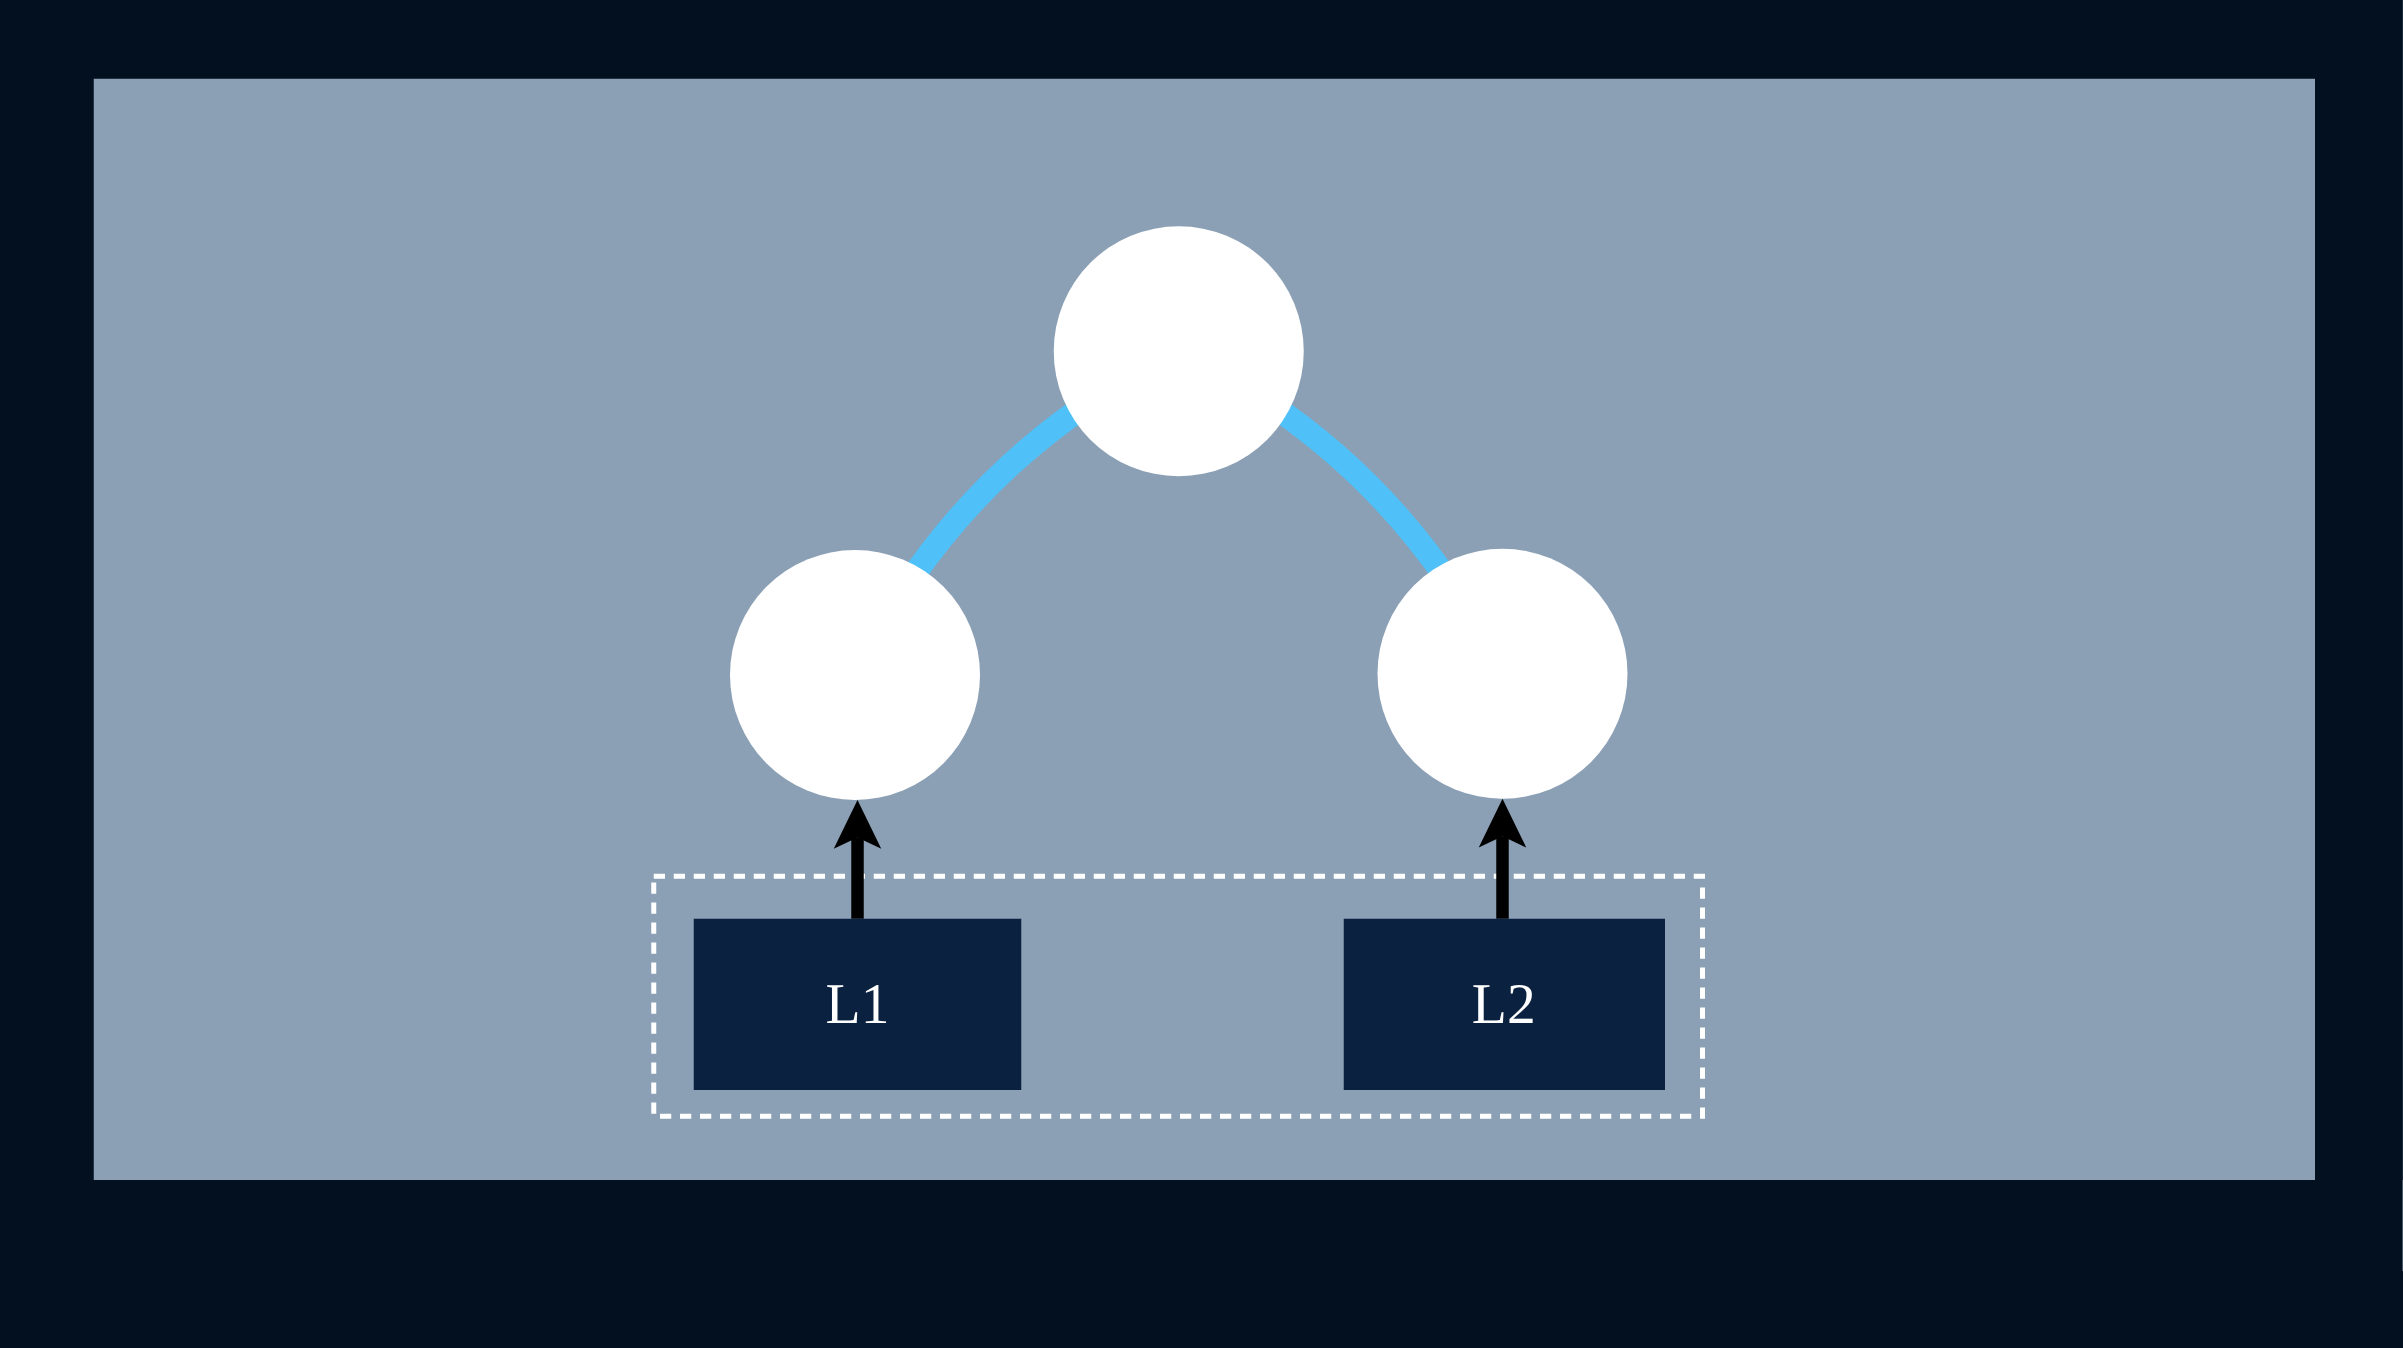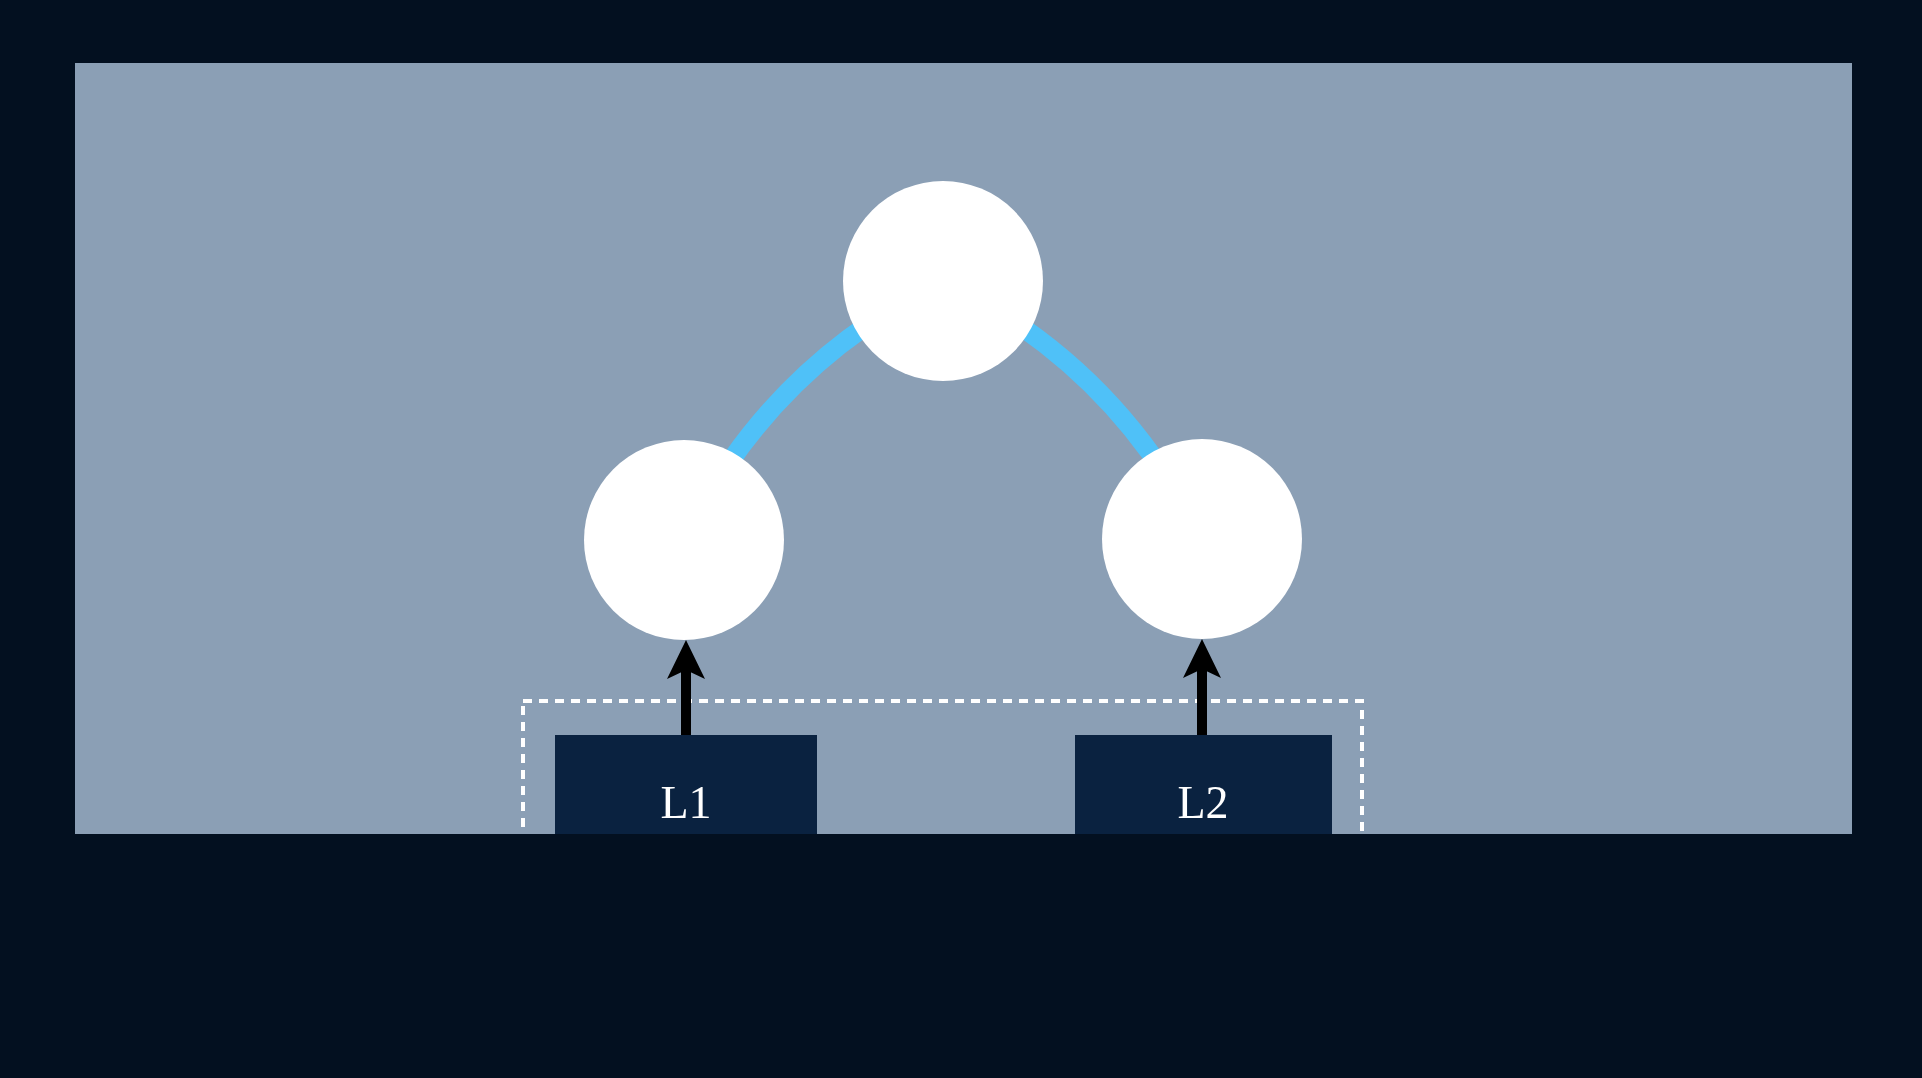--- a/index.html
+++ b/index.html
@@ -3,21 +3,21 @@
 <meta charset="utf-8">
 <style>
   html, body {
     margin: 0;
     padding: 0;
     background: #031020;
   }
   .stage {
     position: relative;
     width: 1922px;
-    height: 834px;
+    height: 944px;
     overflow: hidden;
   }
   .stage svg {
     position: absolute;
     inset: 0;
     display: block;
   }
   .node-label {
     font-family: "Liberation Serif", "DejaVu Serif", serif;
     font-size: 46px;

